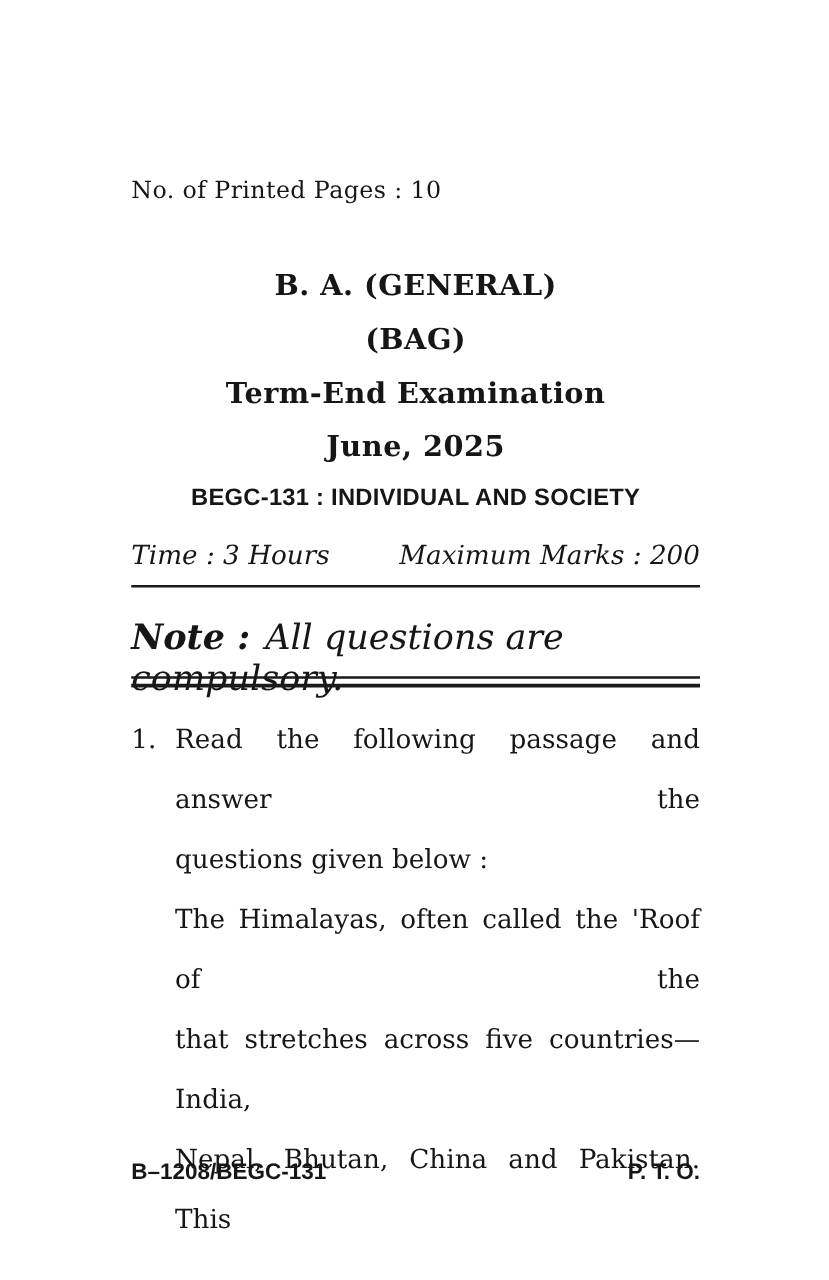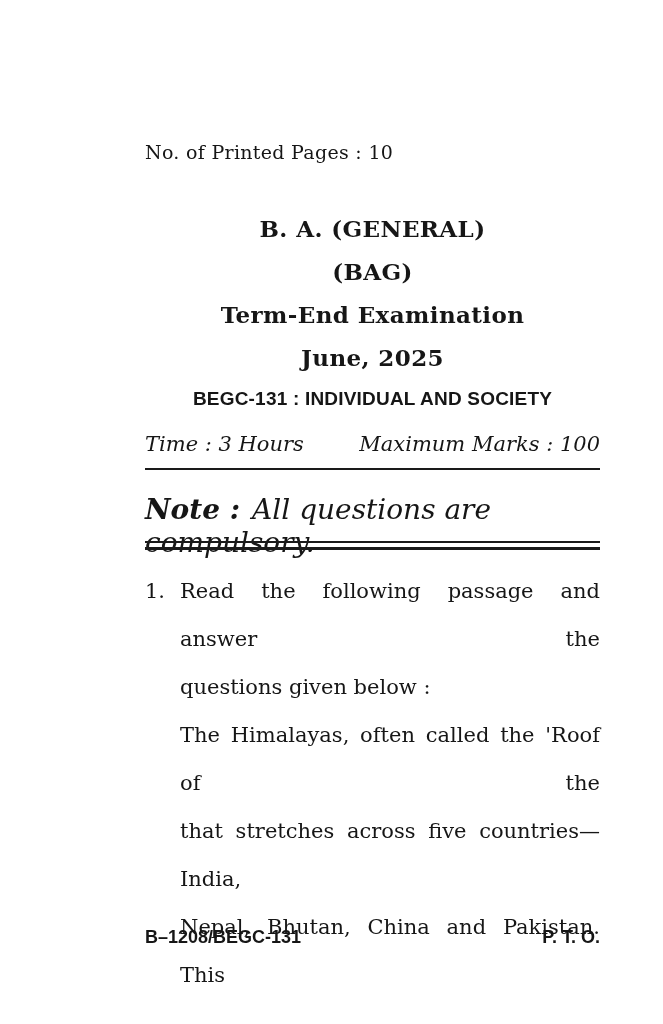--- a/index.html
+++ b/index.html
@@ -8,21 +8,20 @@
     background: #ffffff;
   }
   .page {
     position: relative;
     width: 578px;
     height: 1024px;
     background: #ffffff;
     color: #161616;
     overflow: hidden;
     font-family: "DejaVu Serif", "Liberation Serif", serif;
-    margin-left: 40px;
   }
   
   .header-row {
     position: absolute;
     top: 141px;
     left: 105px;
     width: 480px;
     display: flex;
     justify-content: space-between;
     align-items: baseline;
@@ -155,21 +154,21 @@
   </div>
 
   <div class="title t1">B. A. (GENERAL)</div>
   <div class="title t3">Term-End Examination</div>
   <div class="title t2">(BAG)</div>
   <div class="title t4">June, 2025</div>
   <div class="course">BEGC-131 : INDIVIDUAL AND SOCIETY</div>
 
   <div class="time-row">
     <span>Time : 3 Hours</span>
-    <span>Maximum Marks : 100</span>
+    <span>Maximum Marks : 200</span>
   </div>
 
   <div class="rule-single"></div>
 
   <div class="note-row">
     <span class="note-label">Note :</span><span class="note-text">All questions are compulsory.</span>
   </div>
 
   <div class="rule-double"></div>
 

